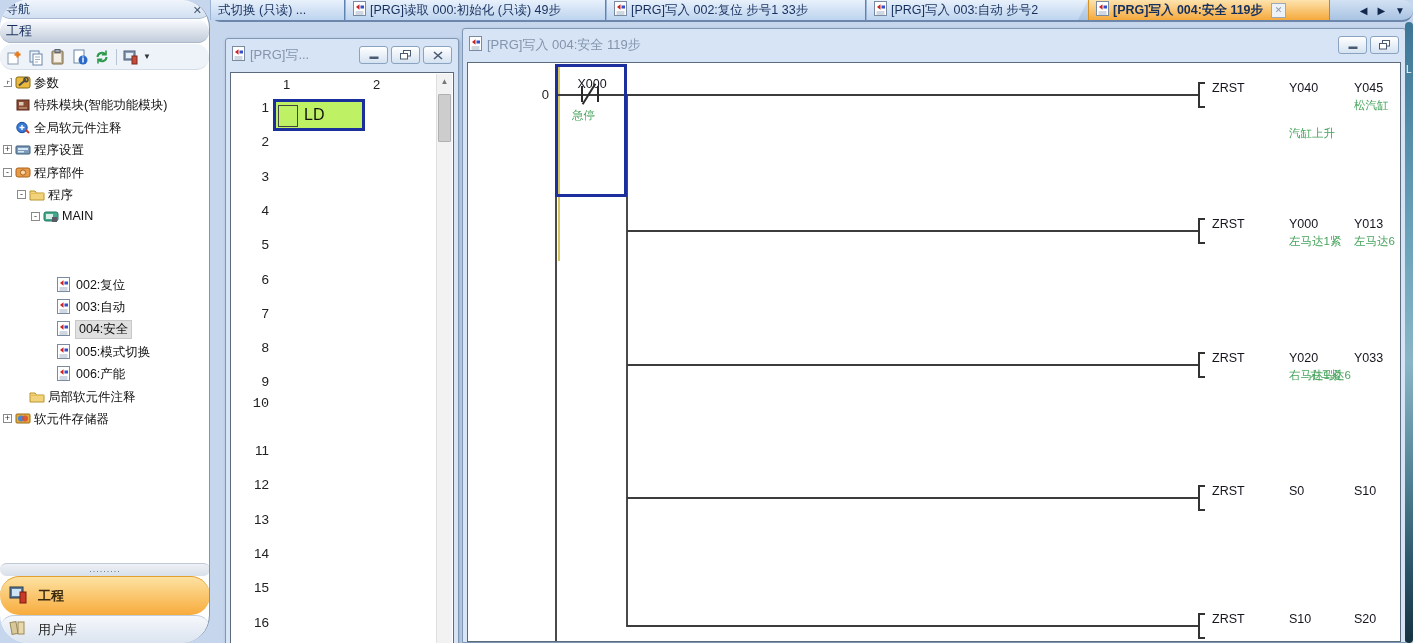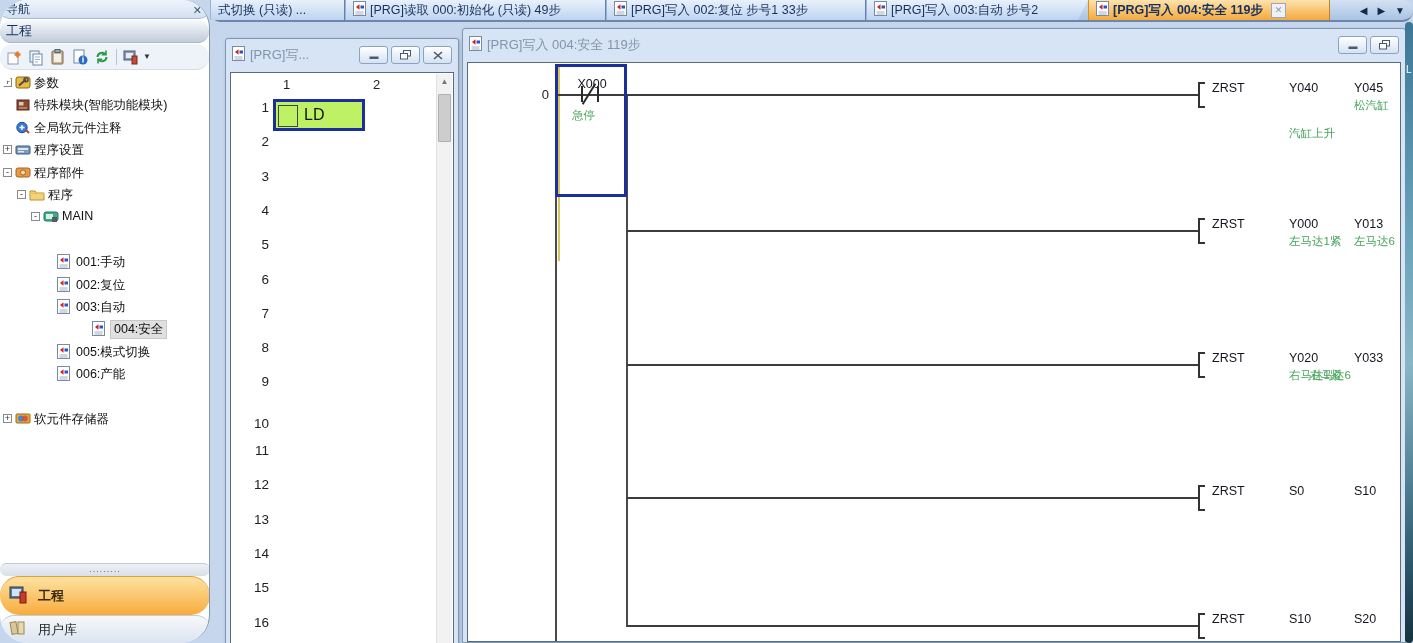--- a/index.html
+++ b/index.html
@@ -185,48 +185,39 @@
         </div>
         <div class="tree-row" style="top: 134.4px;">
           <span class="tree-expander" style="left: 31px;">-</span>
           <span class="tree-icon" style="left: 43px;"><svg width="16" height="13" viewBox="0 0 16 13">
               <rect x="1" y="2" width="14" height="9" rx="2" fill="#44a98c" stroke="#1f7a5e"></rect>
               <rect x="3" y="4" width="7" height="5" fill="#d9f0e8"></rect>
               <rect x="9" y="7" width="5" height="5" fill="#5a5a66"></rect>
             </svg></span>
           <span class="tree-label" style="left: 62px;">MAIN</span>
         </div>
-        <div class="tree-row" style="top: 179.2px;">
-          <span class="tree-icon" style="left: 57px;"><svg width="13" height="15" viewBox="0 0 13 15">
-              <rect x="0.5" y="0.5" width="12" height="14" fill="#fff" stroke="#7a8aa0"></rect>
-              <path d="M6.5 3.2L3 6l3.5 2.8z" fill="#cc2222"></path>
-              <rect x="7.5" y="4.5" width="3.5" height="3" fill="#3350c8"></rect>
-              <path d="M2.5 11h8M2.5 13h8" stroke="#9fb0c4" stroke-width="1"></path>
-            </svg></span>
-          <span class="tree-label" style="left: 76px;">001:手动</span>
-        </div>
         <div class="tree-row" style="top: 201.6px;">
           <span class="tree-icon" style="left: 57px;"><svg width="13" height="15" viewBox="0 0 13 15">
               <rect x="0.5" y="0.5" width="12" height="14" fill="#fff" stroke="#7a8aa0"></rect>
               <path d="M6.5 3.2L3 6l3.5 2.8z" fill="#cc2222"></path>
               <rect x="7.5" y="4.5" width="3.5" height="3" fill="#3350c8"></rect>
               <path d="M2.5 11h8M2.5 13h8" stroke="#9fb0c4" stroke-width="1"></path>
             </svg></span>
           <span class="tree-label" style="left: 76px;">002:复位</span>
         </div>
         <div class="tree-row" style="top: 224px;">
           <span class="tree-icon" style="left: 57px;"><svg width="13" height="15" viewBox="0 0 13 15">
               <rect x="0.5" y="0.5" width="12" height="14" fill="#fff" stroke="#7a8aa0"></rect>
               <path d="M6.5 3.2L3 6l3.5 2.8z" fill="#cc2222"></path>
               <rect x="7.5" y="4.5" width="3.5" height="3" fill="#3350c8"></rect>
               <path d="M2.5 11h8M2.5 13h8" stroke="#9fb0c4" stroke-width="1"></path>
             </svg></span>
           <span class="tree-label" style="left: 76px;">003:自动</span>
         </div>
-        <div class="tree-row" style="top: 246.4px; margin-left: 35px;">
+        <div class="tree-row" style="top: 246.4px;">
           <span class="tree-icon" style="left: 57px;"><svg width="13" height="15" viewBox="0 0 13 15">
               <rect x="0.5" y="0.5" width="12" height="14" fill="#fff" stroke="#7a8aa0"></rect>
               <path d="M6.5 3.2L3 6l3.5 2.8z" fill="#cc2222"></path>
               <rect x="7.5" y="4.5" width="3.5" height="3" fill="#3350c8"></rect>
               <path d="M2.5 11h8M2.5 13h8" stroke="#9fb0c4" stroke-width="1"></path>
             </svg></span>
           <span class="tree-label selected" style="left: 76px;">004:安全</span>
         </div>
         <div class="tree-row" style="top: 268.8px;">
           <span class="tree-icon" style="left: 57px;"><svg width="13" height="15" viewBox="0 0 13 15">
@@ -238,20 +229,27 @@
           <span class="tree-label" style="left: 76px;">005:模式切换</span>
         </div>
         <div class="tree-row" style="top: 291.2px;">
           <span class="tree-icon" style="left: 57px;"><svg width="13" height="15" viewBox="0 0 13 15">
               <rect x="0.5" y="0.5" width="12" height="14" fill="#fff" stroke="#7a8aa0"></rect>
               <path d="M6.5 3.2L3 6l3.5 2.8z" fill="#cc2222"></path>
               <rect x="7.5" y="4.5" width="3.5" height="3" fill="#3350c8"></rect>
               <path d="M2.5 11h8M2.5 13h8" stroke="#9fb0c4" stroke-width="1"></path>
             </svg></span>
           <span class="tree-label" style="left: 76px;">006:产能</span>
+        </div>
+        <div class="tree-row" style="top: 313.6px;">
+          <span class="tree-icon" style="left: 29px;"><svg width="16" height="13" viewBox="0 0 16 13">
+              <path d="M1 3h5l1.5 2H15v7H1z" fill="#f2d37c" stroke="#b8962e"></path>
+              <path d="M1 5.5h14" stroke="#e3bd55"></path>
+            </svg></span>
+          <span class="tree-label" style="left: 48px;">局部软元件注释</span>
         </div>
         <div class="tree-row" style="top: 336px;">
           <span class="tree-expander" style="left: 3px;">+</span>
           <span class="tree-icon" style="left: 15px;"><svg width="16" height="13" viewBox="0 0 16 13">
               <rect x="1" y="2" width="14" height="9" rx="1" fill="#e8a83c" stroke="#9a6a14"></rect>
               <circle cx="6" cy="6.5" r="3" fill="#3a8ad8"></circle>
               <circle cx="10" cy="6.5" r="3" fill="#d84a3a" fill-opacity="0.85"></circle>
             </svg></span>
           <span class="tree-label" style="left: 34px;">软元件存储器</span>
         </div>
@@ -359,21 +357,21 @@
         <div class="il-colhead" style="left: 142px; width: 14px;">2</div>
         <div class="il-rownum" style="top: 27px;">1</div>
         <div class="il-rownum" style="top: 61.3px;">2</div>
         <div class="il-rownum" style="top: 95.6px;">3</div>
         <div class="il-rownum" style="top: 129.9px;">4</div>
         <div class="il-rownum" style="top: 164.2px;">5</div>
         <div class="il-rownum" style="top: 198.5px;">6</div>
         <div class="il-rownum" style="top: 232.8px;">7</div>
         <div class="il-rownum" style="top: 267.1px;">8</div>
         <div class="il-rownum" style="top: 301.4px;">9</div>
-        <div class="il-rownum" style="top: 343px;">10</div>
+        <div class="il-rownum" style="top: 323px; font-family: Liberation Mono, monospace;">10</div>
         <div class="il-rownum" style="top: 370px; text-align: right;">11</div>
         <div class="il-rownum" style="top: 404.3px;">12</div>
         <div class="il-rownum" style="top: 438.6px;">13</div>
         <div class="il-rownum" style="top: 472.9px;">14</div>
         <div class="il-rownum" style="top: 507.2px;">15</div>
         <div class="il-rownum" style="top: 541.5px;">16</div>
         <div id="il-cell">
           <div id="il-cell-box"></div>
           <div id="il-cell-text">LD</div>
         </div>

